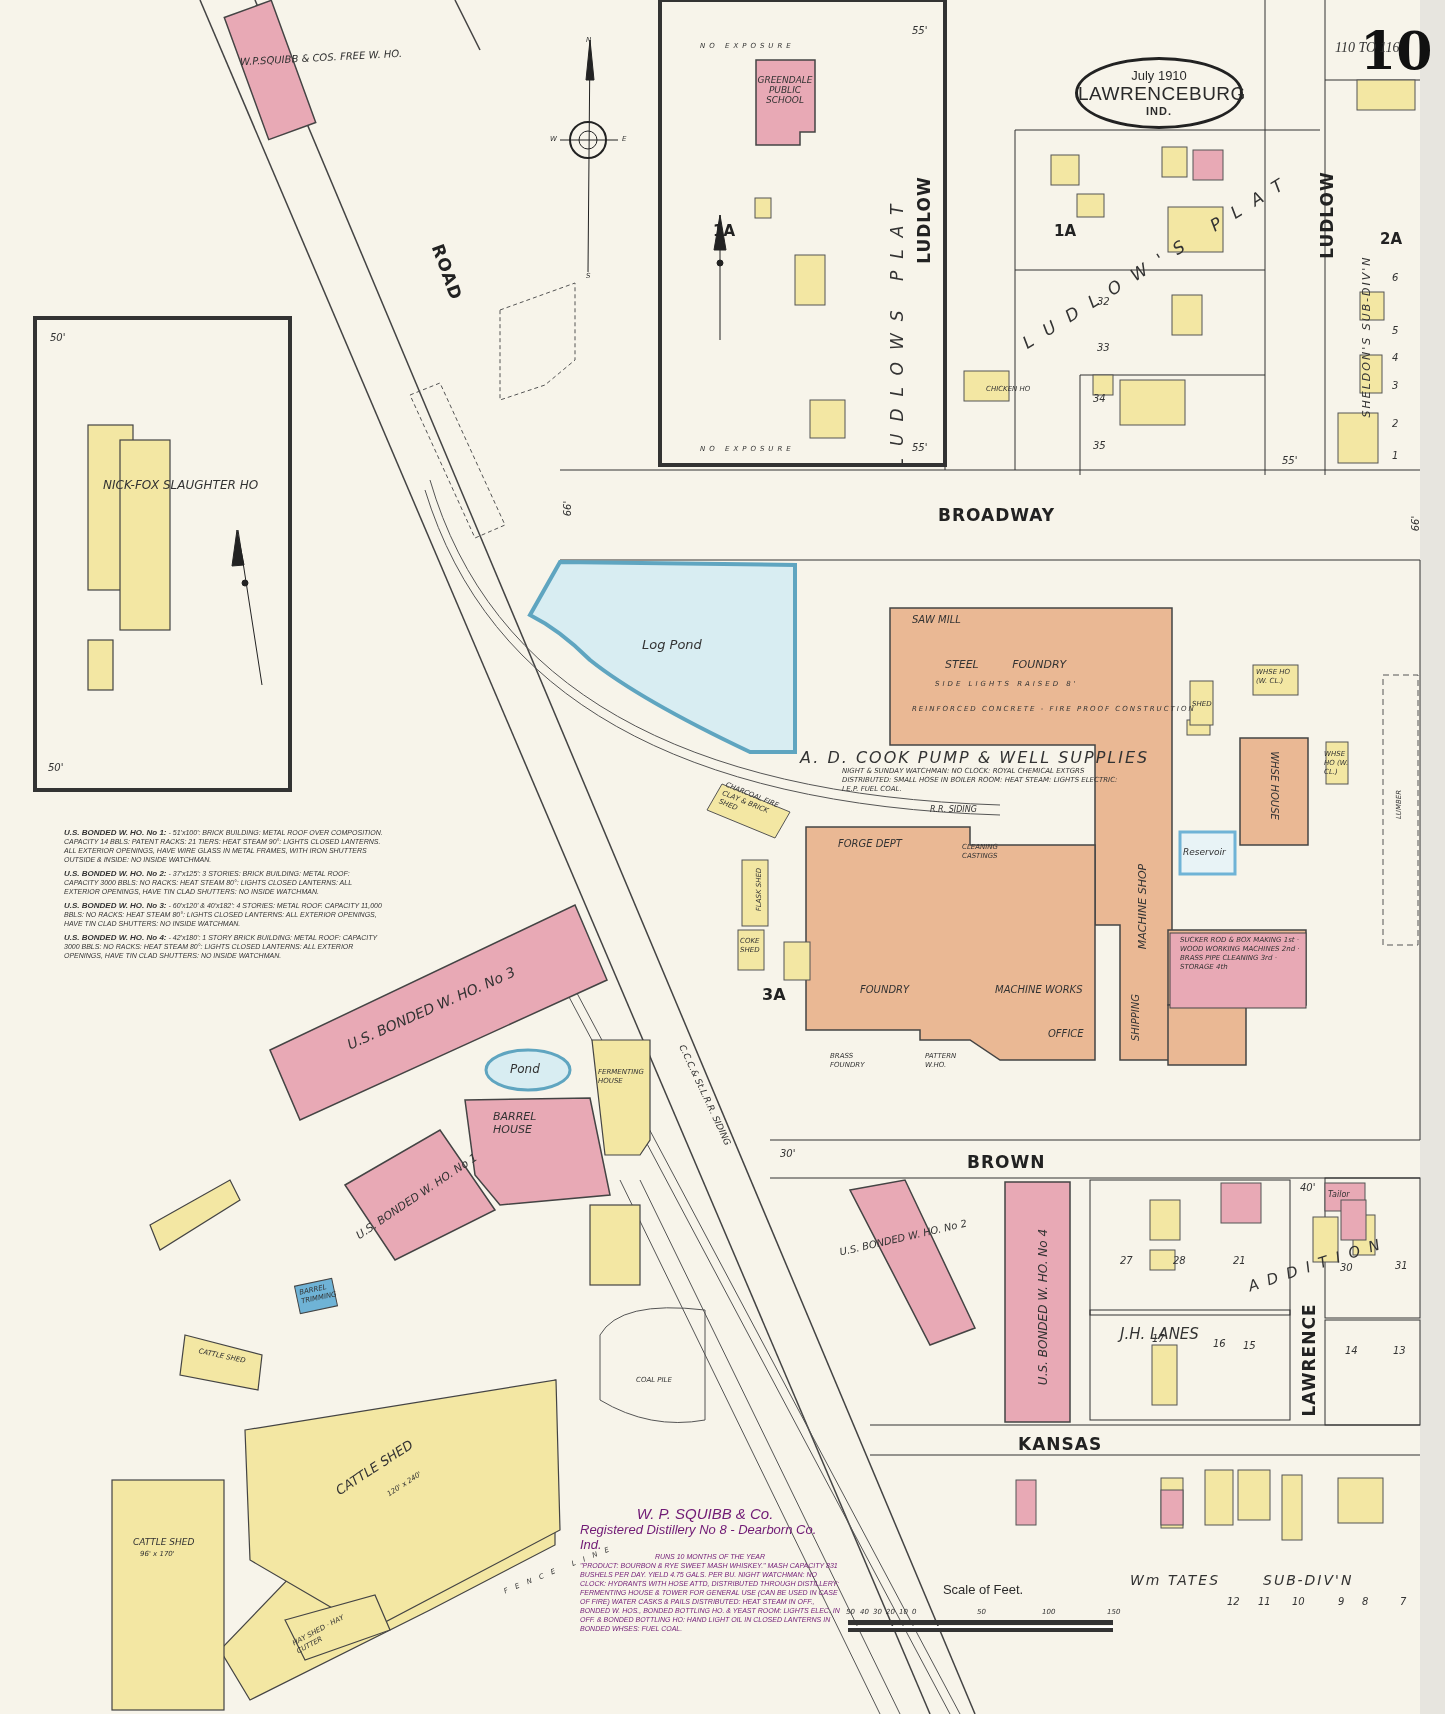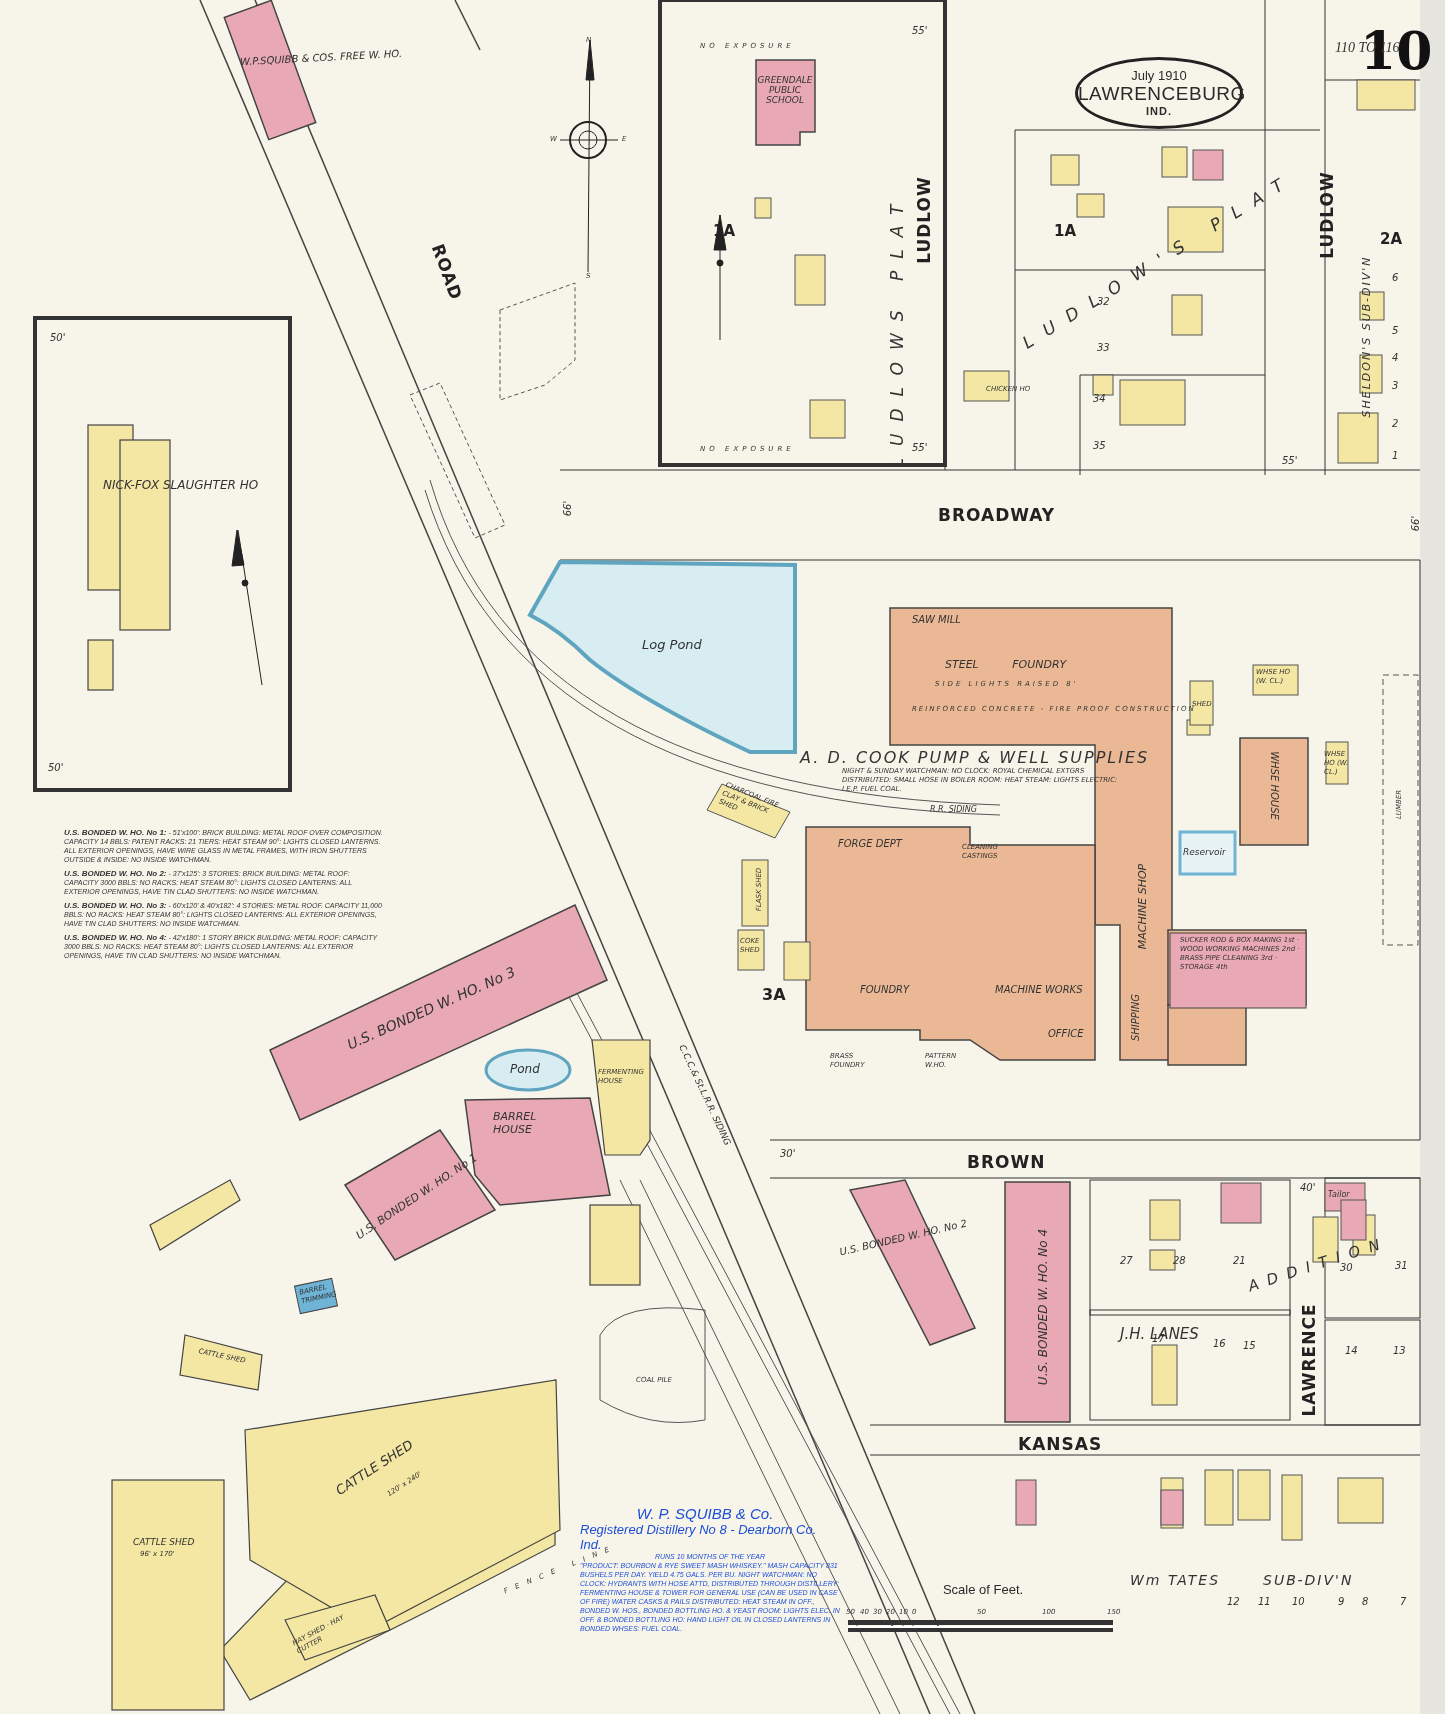--- a/index.html
+++ b/index.html
@@ -10,21 +10,21 @@
   .ital{font-style:italic;font-size:10px;color:#333;}
   .tiny{font-size:7px;font-style:italic;color:#333;line-height:9px;}
   .pagenum{font-family:"DejaVu Serif",serif;font-weight:bold;font-size:52px;color:#111;}
   .title-oval{position:absolute;left:1075px;top:57px;width:162px;height:66px;border:3px solid #222;border-radius:50%;text-align:center;}
   .title-oval .d{font-size:13px;margin-top:8px;}
   .title-oval .c{font-size:19px;font-weight:normal;letter-spacing:0.5px;}
   .title-oval .s{font-size:11px;font-weight:bold;letter-spacing:1px;}
   .notes{position:absolute;left:64px;top:828px;width:320px;font-size:7px;font-style:italic;line-height:9px;color:#333;}
   .notes p{margin:0 0 5px 0;}
   .notes b{font-size:8px;}
-  .distillery{position:absolute;left:580px;top:1505px;width:260px;font-style:italic;color:#1d4ed8;}
+  .distillery{position:absolute;left:580px;top:1505px;width:260px;font-style:italic;color:#701a75;}
   .distillery .h1{font-size:15px;text-align:center;margin-left:-10px;}
   .distillery .h2{font-size:13px;}
   .distillery .d{font-size:7px;line-height:9px;}
   .scale{position:absolute;left:848px;top:1582px;width:300px;}
   .scale .t{font-size:13px;text-align:center;margin-left:-30px;}
 </style>
 </head>
 <body>
 
 <svg id="map" viewBox="0 0 1445 1714" xmlns="http://www.w3.org/2000/svg">

